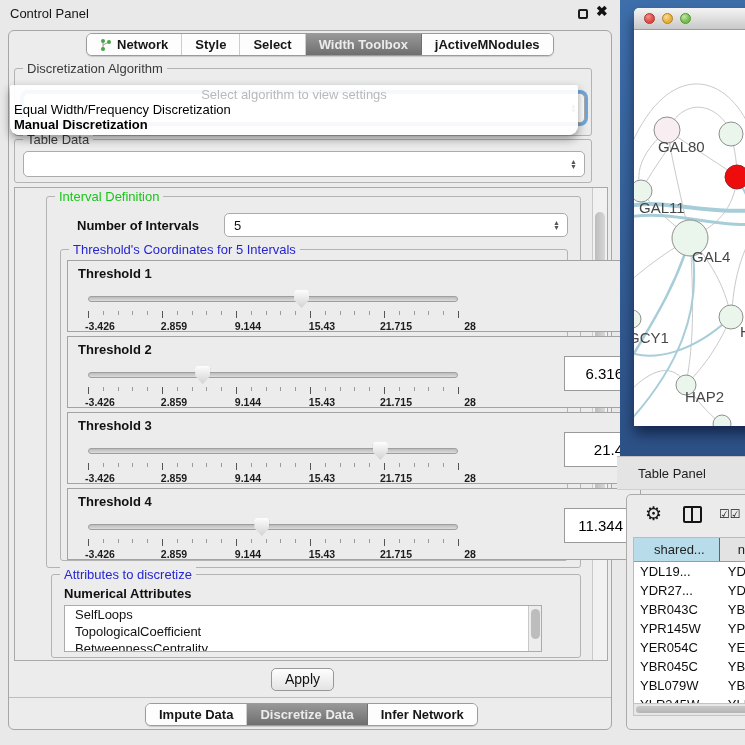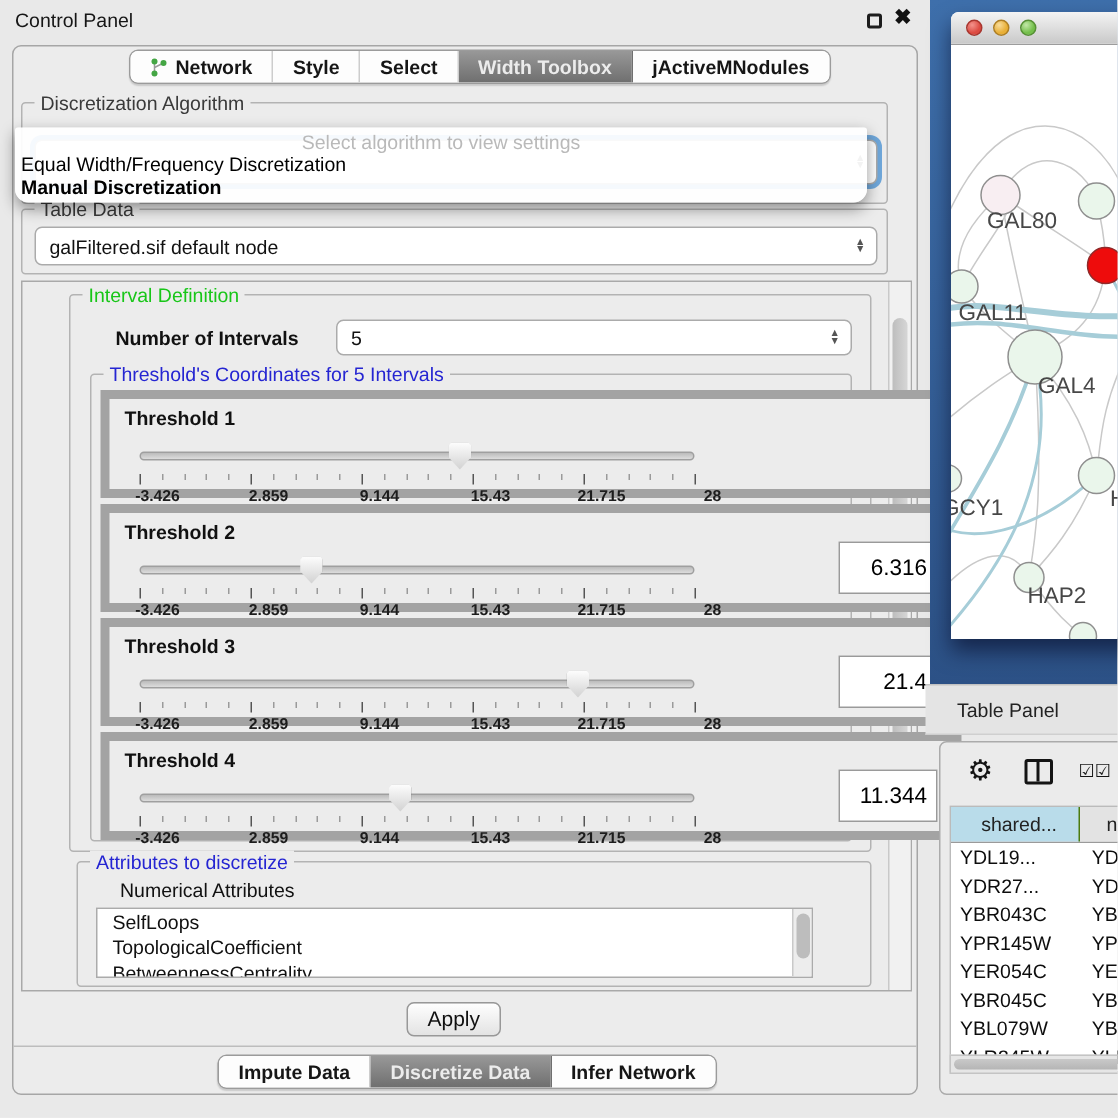--- a/index.html
+++ b/index.html
@@ -88,21 +88,21 @@
     background:#f1f1f1; border-left:1px solid #c9c9c9;
   }
   .vscroll .thumb {
     position:absolute; left:2px; width:10px; border-radius:5px;
     background:linear-gradient(90deg,#bdbdbd,#d6d6d6);
   }
 
   
   .thr-panel {
     position:absolute; left:6px; width:574px; height:72px;
-    border:6px solid #a3a3a3; background:#ececec; border-radius:0;
+    border:1px solid #a3a3a3; background:#ececec; border-radius:0;
   }
   .thr-title { position:absolute; left:10px; top:5px; font-size:13px; font-weight:bold; color:#111; }
   .slider-zone { position:absolute; left:20px; top:30px; width:370px; height:40px; }
   .slider-track {
     position:absolute; left:0; top:5px; width:100%; height:6px;
     border:1px solid #9f9f9f; border-radius:4px;
     background:linear-gradient(#bbb,#dcdcdc);
   }
   .slider-thumb {
     position:absolute; top:-1px; width:15px; height:18px;
@@ -119,21 +119,21 @@
     font-size:10.5px; font-weight:bold; color:#1c1c1c; white-space:nowrap;
   }
   .thr-value {
     position:absolute; right:10px; top:19px; width:66px; height:35px;
     background:#fff; border:1px solid #9a9a9a;
     font-size:15px; color:#000; text-align:right;
     line-height:33px; padding-right:6px;
   }
 
   
-  .attr-subtitle { position:absolute; left:12px; top:11px; font-size:13px; font-weight:normal; color:#111;margin-left:16px; }
+  .attr-subtitle { position:absolute; left:12px; top:11px; font-size:13px; font-weight:bold; color:#111; }
   .attr-list {
     position:absolute; left:12px; top:30px; width:478px; height:47px;
     background:#fff; border:1px solid #ababab; overflow:hidden;
   }
   .attr-item { font-size:13px; line-height:17px; padding-left:10px; color:#111; white-space:nowrap; }
   .attr-list .vscroll { width:13px; background:#ededed; }
   .attr-list .vscroll .thumb { left:2px; width:9px; top:3px; height:30px; background:#bdbdbd; }
 
   
   .apply-btn {
@@ -257,21 +257,20 @@
 
 <div class="abs algo-popup">
   <div class="prompt">Select algorithm to view settings</div>
   <div class="item">Equal Width/Frequency Discretization</div>
   <div class="item bold">Manual Discretization</div>
 </div>
 
 <div class="abs group" style="left:14px; top:139px; width:578px; height:44px;padding-left:12px;">
   <span class="legend dark">Table Data</span>
   <div class="combo" style="position:absolute; left:8px; top:11px; width:562px; height:26px;">
-    <span>galFiltered.sif default node</span>
     <span class="arrows">▲<br>▼</span>
   </div>
 </div>
 
 <div class="abs scroll-area">
   <div class="vscroll">
     <div class="thumb" style="top:24px; height:346px;"></div>
   </div>
 
   <div class="group" style="position:absolute; left:31px; top:8px; width:535px; height:372px;">

